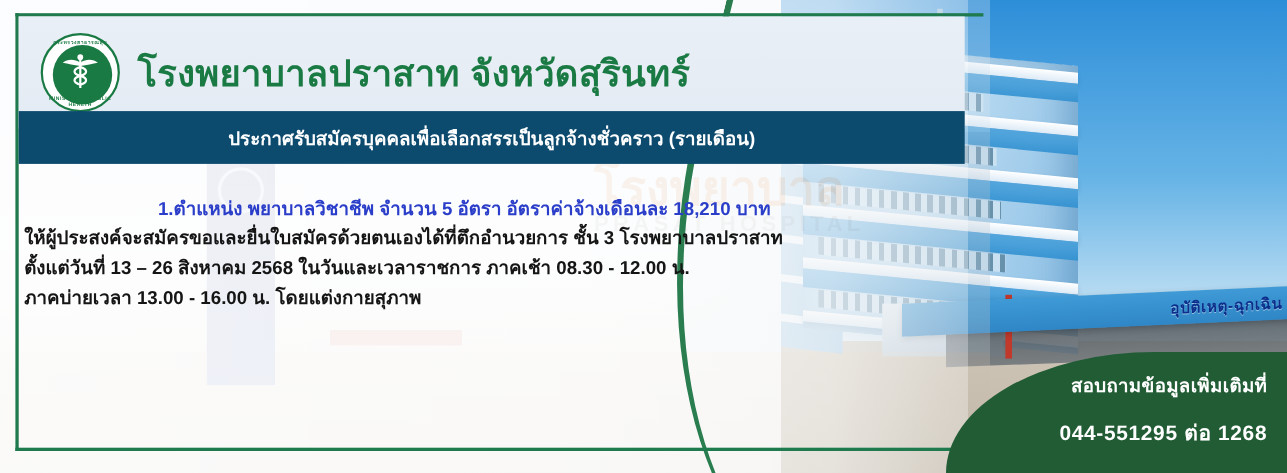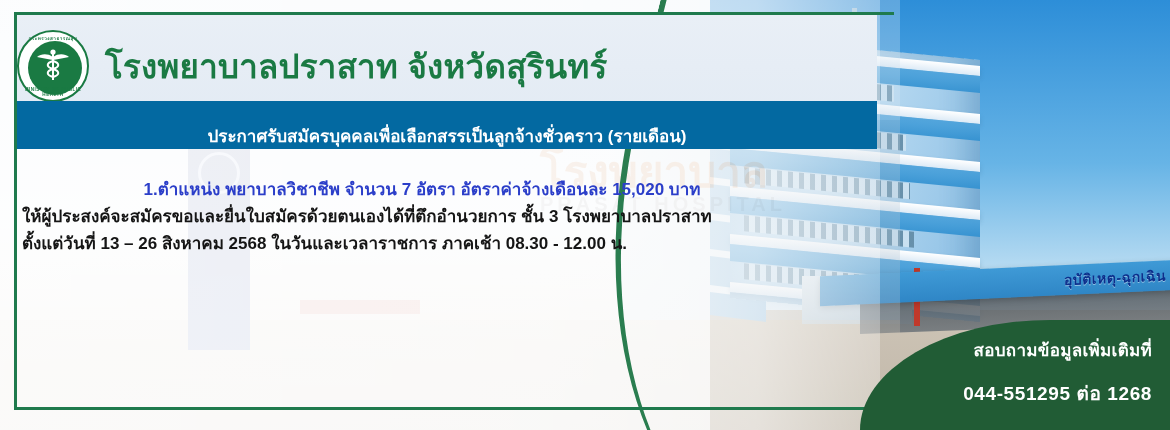--- a/index.html
+++ b/index.html
@@ -218,21 +218,21 @@
   }
 
   
   .header {
     position: absolute;
     left: 17px; top: 15px;
     width: 860px; height: 102px;
     background: linear-gradient(to bottom, #e9eff6, #e3ebf4);
     display: flex;
     align-items: center;
-    padding-left: 0;
+    padding-left: 20px;
   }
 
   
   .seal {
     position: relative;
     width: 72px; height: 72px;
     flex: 0 0 72px;
     border-radius: 50%;
     border: 2px solid #1a7a43;
     background: #ffffff;
@@ -265,23 +265,23 @@
     font-weight: bold;
     letter-spacing: .3px;
     white-space: nowrap;
   }
 
   
   .subtitle-bar {
     position: absolute;
     left: 17px; top: 101px;
     width: 860px; height: 48px;
-    background: #0369a1;
+    background: #0c4a6e;
     display: flex;
-    align-items: flex-end;
+    align-items: center;
     justify-content: center;
   }
   .subtitle-bar .sub-text {
     color: #ffffff;
     font-size: 17px;
     font-weight: bold;
     white-space: nowrap;
   }
 
   
@@ -406,23 +406,24 @@
       <div class="ring-text-bottom">MINISTRY OF PUBLIC HEALTH</div>
     </div>
     <div class="title">โรงพยาบาลปราสาท จังหวัดสุรินทร์</div>
   </div>
 
   <div class="subtitle-bar">
     <div class="sub-text">ประกาศรับสมัครบุคคลเพื่อเลือกสรรเป็นลูกจ้างชั่วคราว  (รายเดือน)</div>
   </div>
 
   <div class="body-copy">
-    <p class="line-2">1.ตำแหน่ง พยาบาลวิชาชีพ จำนวน   7 อัตรา อัตราค่าจ้างเดือนละ 15,020 บาท</p>
+    <p class="line-2">1.ตำแหน่ง พยาบาลวิชาชีพ จำนวน   5 อัตรา อัตราค่าจ้างเดือนละ 18,210 บาท</p>
     <p class="line-4">ให้ผู้ประสงค์จะสมัครขอและยื่นใบสมัครด้วยตนเองได้ที่ตึกอำนวยการ  ชั้น  3  โรงพยาบาลปราสาท</p>
     <p class="line-5">ตั้งแต่วันที่  13 – 26  สิงหาคม  2568   ในวันและเวลาราชการ  ภาคเช้า  08.30 - 12.00 น.</p>
+    <p class="line-6">ภาคบ่ายเวลา  13.00 - 16.00  น.  โดยแต่งกายสุภาพ</p>
   </div>
 
   <div class="contact">
     <div class="c-line1">สอบถามข้อมูลเพิ่มเติมที่</div>
     <div class="c-line2">044-551295 ต่อ 1268</div>
   </div>
 
 </div>
 
 </body></html>

